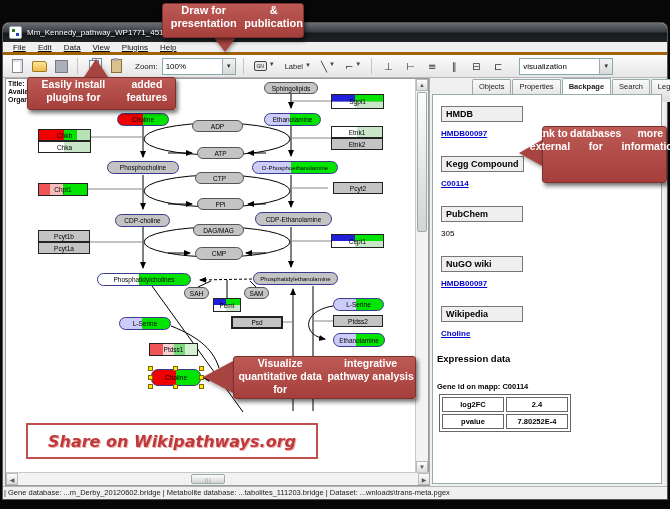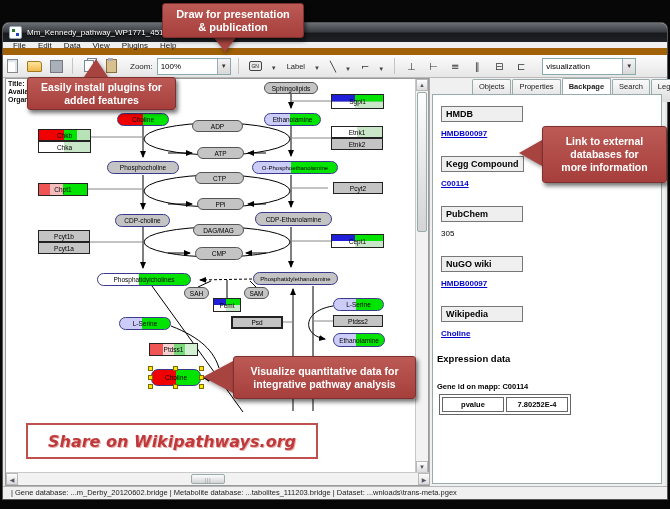--- a/index.html
+++ b/index.html
@@ -9,39 +9,39 @@
   .win{position:absolute;left:3px;top:23px;width:664px;height:476px;background:#f0f0f0;
        border-radius:6px 6px 0 0;box-shadow:0 0 0 1px #555;}
   .titlebar{position:absolute;left:0;top:0;width:100%;height:19px;border-radius:6px 6px 0 0;
        background:linear-gradient(180deg,#6a6f75 0%,#3a3e43 45%,#17191c 55%,#202327 100%);
        display:flex;align-items:center;padding-left:6px;box-sizing:border-box;}
   .appicon{width:11px;height:11px;background:#fff;border:1px solid #9ab;border-radius:2px;position:relative;margin-right:5px;}
   .appicon:before{content:"";position:absolute;left:2px;top:2px;width:3px;height:3px;background:#2a7a2a;}
   .appicon:after{content:"";position:absolute;right:2px;bottom:2px;width:3px;height:3px;background:#2244bb;}
   .title-text{color:#fff;font-size:8px;white-space:nowrap;text-shadow:0 1px 1px #000;}
   .menubar{position:absolute;left:0;top:19px;width:100%;height:13px;background:#f0f0f0;
-       border-bottom:7px solid #a16207;display:flex;align-items:center;box-sizing:border-box;padding-left:4px;}
+       border-bottom:3px solid #a16207;display:flex;align-items:center;box-sizing:border-box;padding-left:4px;text-decoration:underline;}
   .menu-item{font-size:8px;color:#111;padding:0 6px;line-height:13px;}
   .toolbar{position:absolute;left:0;top:32px;width:100%;height:23px;
        background:linear-gradient(180deg,#fcfcfc,#e6e6e6);border-bottom:1px solid #b8b8b8;
-       display:flex;align-items:center;box-sizing:border-box;gap:4px;}
+       display:flex;align-items:center;box-sizing:border-box;padding-left:5px;gap:4px;}
   .tb-btn{width:16px;height:17px;display:flex;align-items:center;justify-content:center;border:1px solid transparent;border-radius:2px;}
   .sep{width:1px;height:16px;background:#c4c4c4;margin:0 3px;}
   .i-new{width:9px;height:12px;background:#fff;border:1px solid #888;box-shadow:inset -2px 2px 0 #dde6f0;}
   .i-open{width:13px;height:9px;background:linear-gradient(180deg,#ffe49a,#f0b94d);border:1px solid #a07a20;border-radius:1px 3px 1px 1px;}
   .i-save{width:11px;height:11px;background:#aab0b8;border:1px solid #778;}
   .i-copy{width:8px;height:10px;background:#fff;border:1px solid #789;box-shadow:3px -2px 0 -1px #fff,3px -2px 0 0 #789;}
   .i-paste{width:9px;height:12px;background:#d9c08c;border:1px solid #8a6d3b;position:relative;}
   .i-paste:before{content:"";position:absolute;left:1px;top:-2px;width:5px;height:3px;background:#aab;}
   .zoom-label{font-size:8px;color:#222;margin-left:6px;}
   .combo{height:15px;background:#fff;border:1px solid #8aa;display:flex;align-items:center;font-size:8px;}
   .combo .val{padding:0 3px;flex:1;white-space:nowrap;overflow:hidden;}
   .combo .caret{width:12px;height:100%;background:linear-gradient(180deg,#f4f4f4,#d8d8d8);border-left:1px solid #9ab;
        display:flex;align-items:center;justify-content:center;font-size:6px;color:#333;}
-  .tool-dd{display:flex;align-items:flex-end;font-size:7.5px;color:#222;border:1px solid transparent;padding:1px 2px;gap:9px;}
+  .tool-dd{display:flex;align-items:flex-start;font-size:7.5px;color:#222;border:1px solid transparent;padding:1px 2px;gap:2px;}
   .tool-dd .dn-glyph{width:11px;height:8px;border:1px solid #444;border-radius:2px;background:#e8e8e8;font-size:5px;
        display:flex;align-items:center;justify-content:center;}
   .mini-caret{font-size:6px;color:#444;}
   .align-glyph{font-size:10px;color:#333;font-family:"DejaVu Sans",sans-serif;}
   
   .main{position:absolute;left:0;top:55px;width:100%;height:408px;background:#e8e8e8;}
   .canvas-wrap{position:absolute;left:2px;top:0;width:424px;height:408px;background:#f0f0f0;border:1px solid #9a9a9a;box-sizing:border-box;}
   .canvas{position:absolute;left:0;top:0;width:410px;height:394px;background:#fff;overflow:hidden;}
   .vscroll{position:absolute;right:0;top:0;width:13px;height:394px;background:#f2f2f2;border-left:1px solid #c9c9c9;box-sizing:border-box;}
   .hscroll{position:absolute;left:0;bottom:0;width:424px;height:13px;background:#f2f2f2;border-top:1px solid #c9c9c9;box-sizing:border-box;}
@@ -81,25 +81,25 @@
        font-size:9px;padding:2px 4px;color:#000;}
   .sec-v{margin-top:7px;font-size:8px;font-weight:bold;}
   .lnk{color:#0000cc;text-decoration:underline;}
   .plain-v{color:#000;font-weight:normal;}
   .exp-title{font-size:9.5px;font-weight:bold;margin:4px 0 18px -4px;}
   .geneid{font-size:7.5px;font-weight:bold;margin:0 0 3px -4px;}
   table.exp{border-collapse:separate;border-spacing:2px;border:1px solid #666;background:#fff;margin-left:-2px;}
   table.exp td{border:1px solid #666;font-size:7.5px;font-weight:bold;text-align:center;padding:2px 4px;min-width:52px;}
   
   .statusbar{position:absolute;left:0;top:463px;width:100%;height:13px;background:#f0f0f0;border-top:1px solid #b5b5b5;
-       font-size:7.5px;color:#222;line-height:12px;padding-left:8px;box-sizing:border-box;white-space:nowrap;overflow:hidden;}
+       font-size:7.5px;color:#222;line-height:12px;padding-left:1px;box-sizing:border-box;white-space:nowrap;overflow:hidden;}
   
   .callout{position:absolute;background:linear-gradient(180deg,#bc5a55,#a63f3c);border:1px solid #7e302e;border-radius:3px;
        color:#fff;font-weight:bold;text-align:center;z-index:40;box-shadow:2px 3px 4px rgba(0,0,0,.55);
-       display:flex;flex-direction:column;justify-content:center;font-size:11px;line-height:13px;}
+       display:flex;flex-direction:row;justify-content:center;font-size:11px;line-height:13px;}
   .arr{position:absolute;width:0;height:0;z-index:39;filter:drop-shadow(1px 2px 2px rgba(0,0,0,.4));}
   .arr-down{border-left:13px solid transparent;border-right:13px solid transparent;border-top:17px solid #a84440;}
   .arr-up{border-left:12px solid transparent;border-right:12px solid transparent;border-bottom:18px solid #a84440;}
   .arr-left{border-top:13px solid transparent;border-bottom:13px solid transparent;border-right:23px solid #a84440;}
   .arr-left-big{border-top:16px solid transparent;border-bottom:16px solid transparent;border-right:30px solid #a84440;}
   .banner{position:absolute;left:26px;top:423px;width:288px;height:32px;background:#fff;border:2px solid #c0504d;
        z-index:40;display:flex;align-items:center;justify-content:center;color:#c0393a;
        font-style:italic;font-weight:bold;font-size:16px;font-family:"DejaVu Sans",sans-serif;
        text-shadow:1px 1px 0 #e8b0ae;}
 </style>
@@ -333,20 +333,24 @@
         </div>
         <div class="sec">
           <div class="sec-h">Wikipedia</div>
           <div class="sec-v"><a class="lnk" href="#">Choline</a></div>
         </div>
         <div class="exp-title">Expression data</div>
         <div class="geneid">Gene id on mapp: C00114</div>
         <table class="exp">
           <tbody>
           <tr>
+            <td>log2FC</td>
+            <td>2.4</td>
+          </tr>
+          <tr>
             <td>pvalue</td>
             <td>7.80252E-4</td>
           </tr>
 
         </tbody>
           </table>
       </div>
     </div>
   </div>
 
@@ -359,21 +363,21 @@
 </div>
 <div class="arr arr-down" style="left:212px;top:35px"></div>
 
 <div class="callout" style="left:27px;top:77px;width:147px;height:31px;font-size:10.5px">
   <div>Easily install plugins for</div>
   <div>added features</div>
 </div>
 <div class="arr arr-up" style="left:84px;top:59px"></div>
 
 <div class="callout" style="left:542px;top:126px;width:123px;height:55px;font-size:10.5px">
-  <div>Link  to external</div>
+  <div>Etnk  to external</div>
   <div>databases  for</div>
   <div>more information</div>
 </div>
 <div class="arr arr-left" style="left:519px;top:140px"></div>
 
 <div class="callout" style="left:233px;top:356px;width:181px;height:41px;font-size:10.5px">
   <div>Visualize quantitative data  for</div>
   <div>integrative pathway analysis</div>
 </div>
 <div class="arr arr-left-big" style="left:203px;top:361px"></div>

